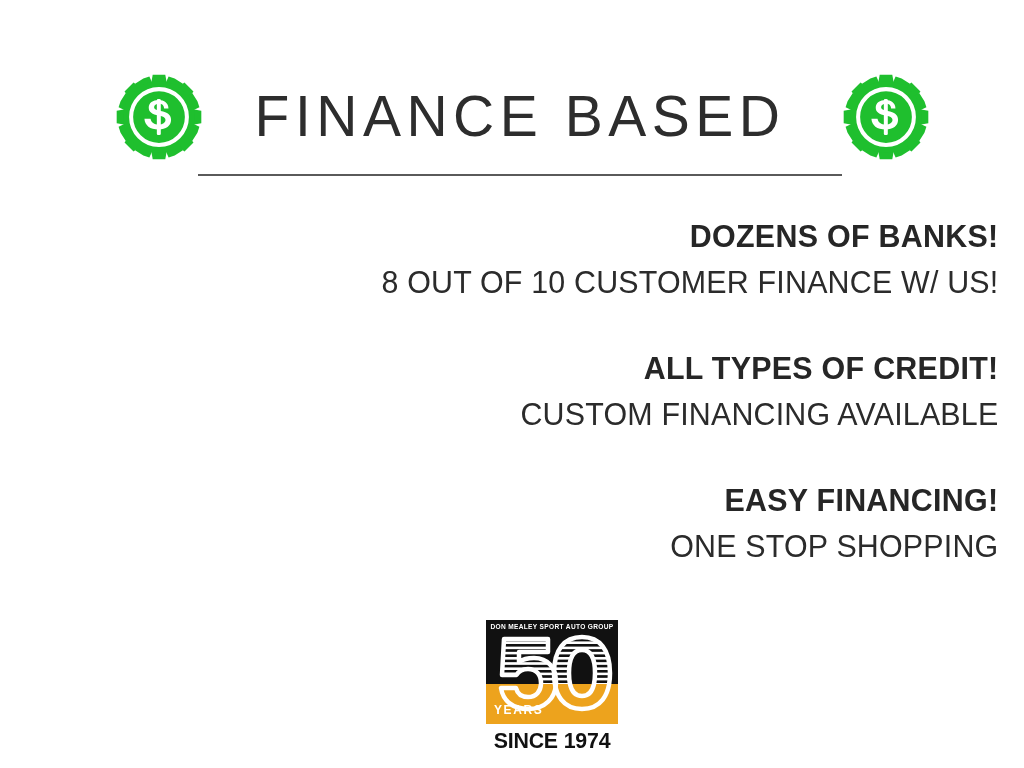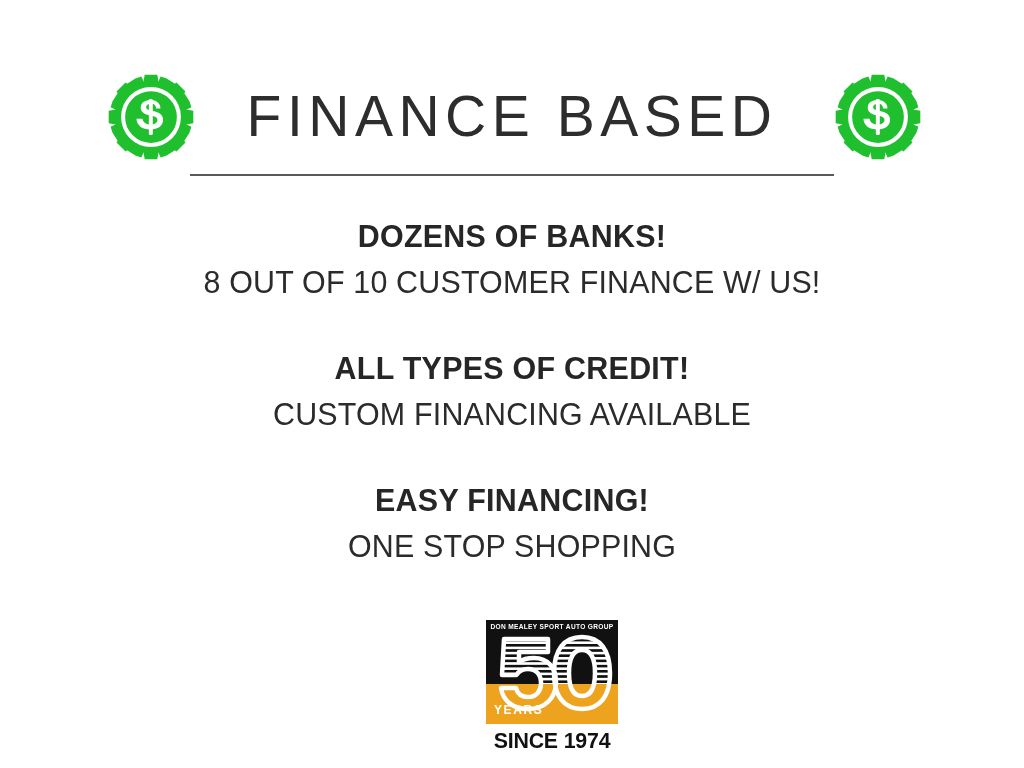--- a/index.html
+++ b/index.html
@@ -19,21 +19,21 @@
     position: relative;
     width: 1024px;
     height: 768px;
     background: #ffffff;
   }
 
   
   .header {
     position: absolute;
     top: 72px;
-    left: 0;
+    left: 8px;
     width: 892px;
     height: 110px;
   }
 
   .gear-icon {
     position: absolute;
     top: 0;
     width: 90px;
     height: 90px;
   }
@@ -63,21 +63,21 @@
     height: 2px;
     background: #5a5a5a;
   }
 
   
   .body-blocks {
     position: absolute;
     top: 214px;
     left: 0;
     width: 1024px;
-    text-align: center;
+    text-align: right;
   }
 
   .block { margin-bottom: 0; }
   .block.b1 { margin-top: 0; }
   .block.b2 { margin-top: 40px; }
   .block.b3 { margin-top: 40px; }
 
   .line-head {
     font-size: 32px;
     font-weight: 700;

